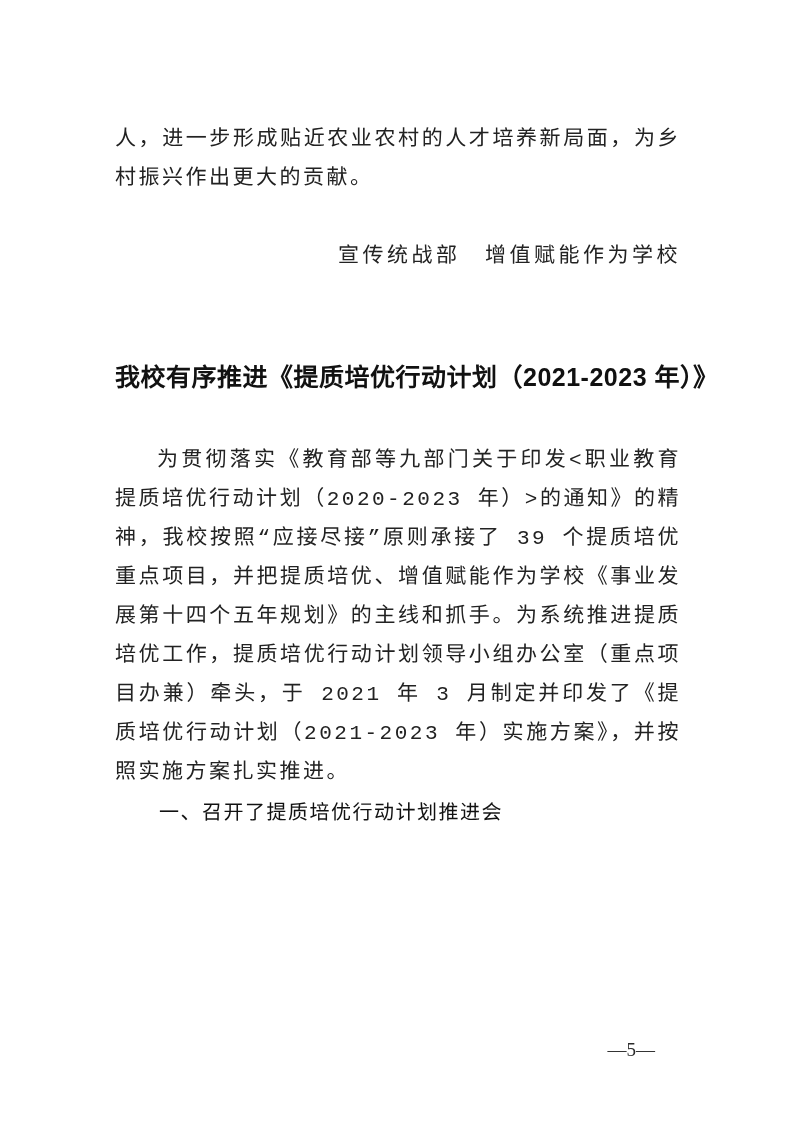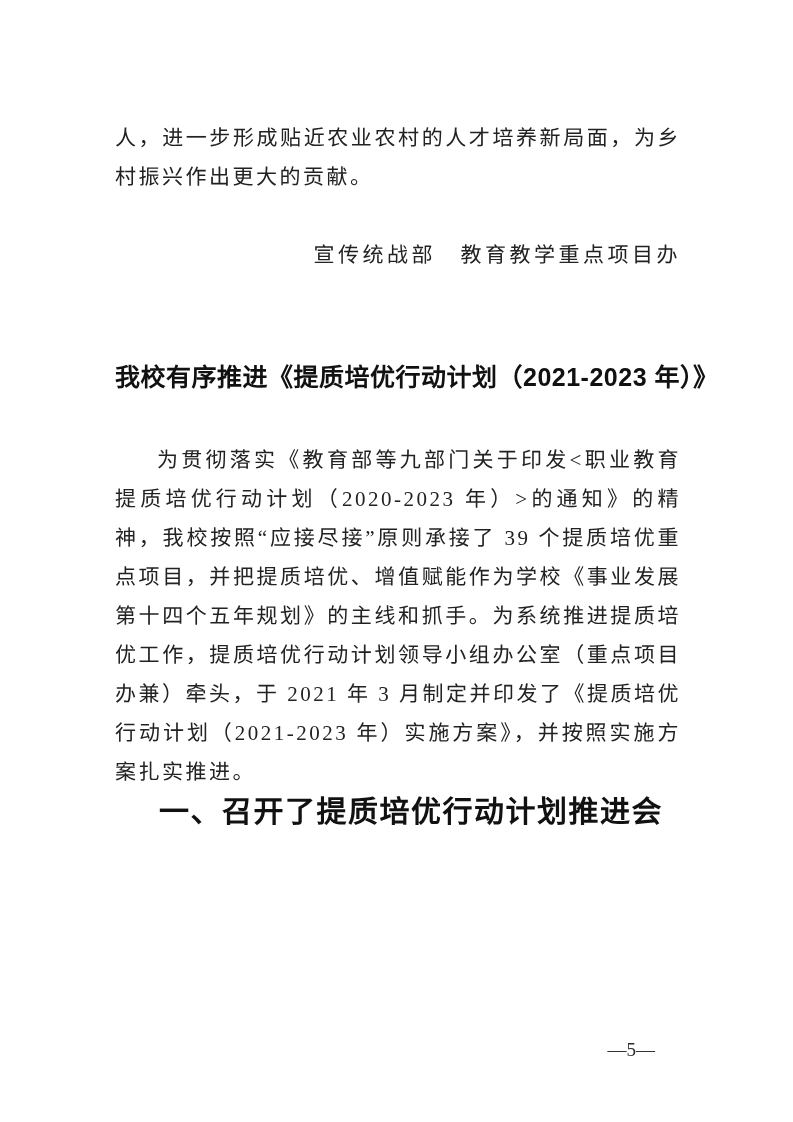--- a/index.html
+++ b/index.html
@@ -26,20 +26,21 @@
   .body-text {
     margin: 0;
     font-size: 21px;
     line-height: 39px;
     letter-spacing: 2.5px;
     text-align: justify;
     color: #222222;
   }
   .indent {
     text-indent: 2em;
+    font-family: Liberation Mono, monospace;
   }
   .attribution {
     margin: 39px 0 0 0;
     font-size: 21px;
     line-height: 39px;
     letter-spacing: 3.5px;
     text-align: right;
     color: #222222;
     white-space: nowrap;
   }
@@ -54,22 +55,22 @@
     color: #111111;
     white-space: nowrap;
   }
   .first-para {
     margin-top: 42px;
   }
   .section-heading {
     margin: 0;
     padding-left: 44px;
     font-family: "Liberation Sans", "DejaVu Sans", sans-serif;
-    font-weight: 700;
-    font-size: 30px;
+    font-weight: 400;
+    font-size: 20px;
     line-height: 40px;
     letter-spacing: 1.5px;
     color: #111111;
   }
   .page-number {
     position: absolute;
     top: 1038px;
     right: 138px;
     font-size: 19px;
     line-height: 24px;
@@ -79,21 +80,21 @@
   }
 </style>
 </head>
 <body>
 
 <div class="page">
   <div class="content">
 
     <p class="body-text">人，进一步形成贴近农业农村的人才培养新局面，为乡村振兴作出更大的贡献。</p>
 
-    <p class="attribution">宣传统战部　教育教学重点项目办</p>
+    <p class="attribution">宣传统战部　增值赋能作为学校</p>
 
     <h1 class="article-title">我校有序推进《提质培优行动计划（2021-2023 年）》</h1>
 
     <p class="body-text indent first-para">为贯彻落实《教育部等九部门关于印发&lt;职业教育提质培优行动计划（2020-2023 年）&gt;的通知》的精神，我校按照“应接尽接”原则承接了 39 个提质培优重点项目，并把提质培优、增值赋能作为学校《事业发展第十四个五年规划》的主线和抓手。为系统推进提质培优工作，提质培优行动计划领导小组办公室（重点项目办兼）牵头，于 2021 年 3 月制定并印发了《提质培优行动计划（2021-2023 年）实施方案》，并按照实施方案扎实推进。</p>
 
     <h2 class="section-heading">一、召开了提质培优行动计划推进会</h2>
 
 
   </div>
 

